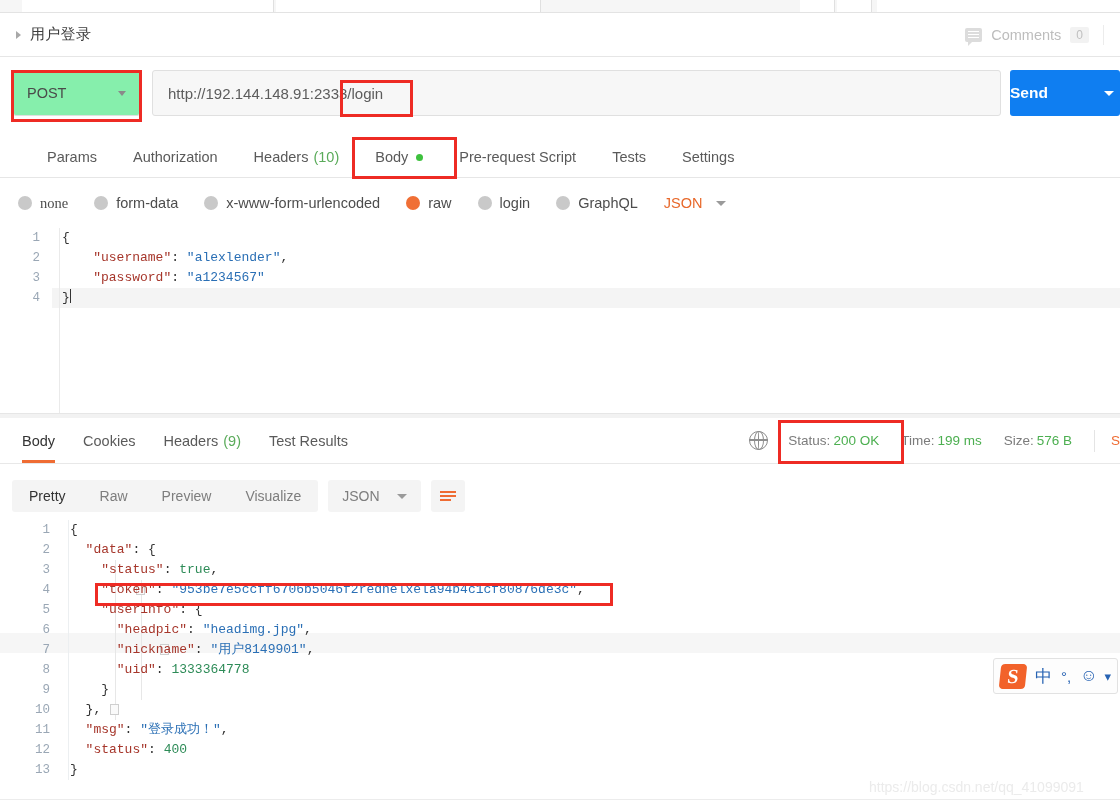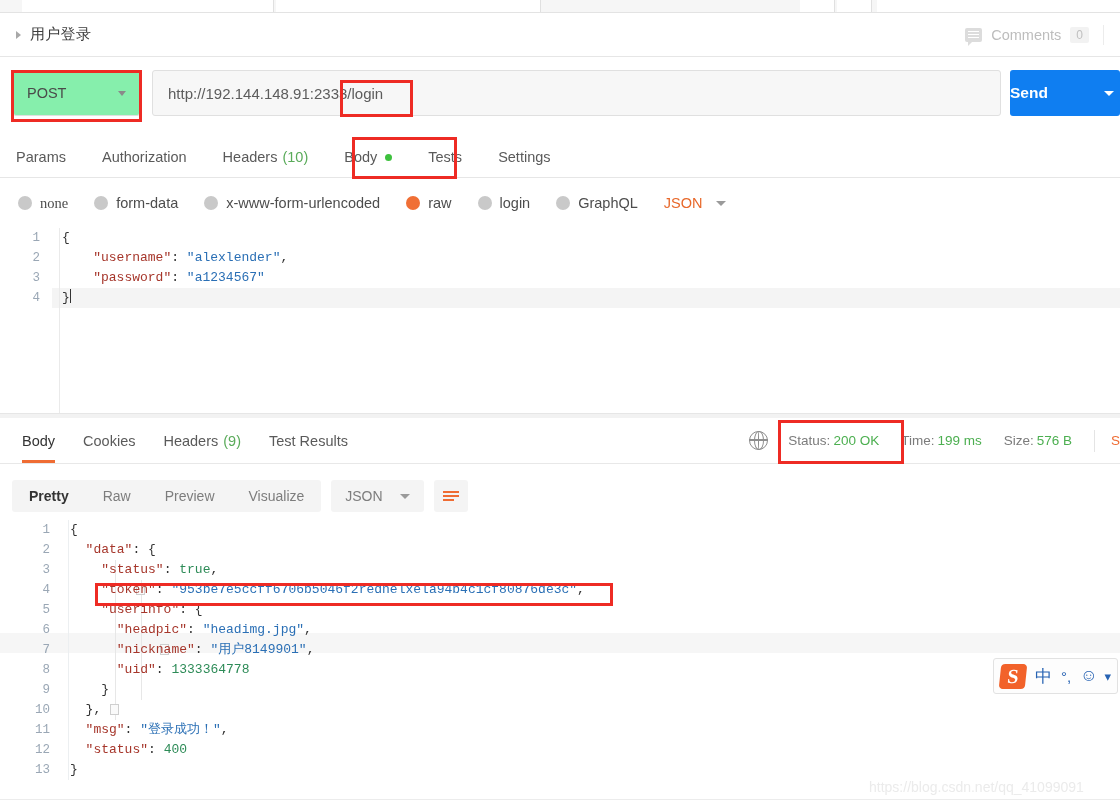--- a/index.html
+++ b/index.html
@@ -58,21 +58,21 @@
   }
   .send-caret {
     position:absolute; left:1104px; top:12px; width:16px; height:46px; background:#0f7ef1;
     border-radius:0 3px 3px 0; display:flex; align-items:center; justify-content:flex-start;
   }
   .send-caret i { display:block; width:0;height:0; border-top:5px solid #fff; border-left:5px solid transparent; border-right:5px solid transparent; }
 
   
   .req-tabs { position:absolute; top:137px; left:0; width:1120px; height:41px; border-bottom:1px solid #e6e6e6; display:flex; align-items:center; }
   .req-tabs .tab { padding:0 18px; height:40px; display:flex; align-items:center; color:#5a5a5a; font-size:14.5px; white-space:nowrap; }
-  .req-tabs .tab.first { padding-left:16px; }
+  .req-tabs .tab.first { padding-left:16px;margin-left:31px; }
   .req-tabs .tab .cnt { color:#5aab5a; margin-left:5px; }
   .dot-green { width:7px; height:7px; border-radius:50%; background:#3ec13e; margin-left:8px; }
 
   
   .body-types { position:absolute; top:178px; left:0; width:1120px; height:50px; display:flex; align-items:center; }
   .bt { display:flex; align-items:center; margin-right:26px; color:#4d4d4d; font-size:14.5px; }
   .bt.first { margin-left:18px;font-family:Liberation Serif, serif; }
   .radio { width:14px; height:14px; border-radius:50%; background:#c9c9c9; margin-right:8px; position:relative; }
   .radio.on { background:#f06f35; }
   .radio.on:after { content:""; position:absolute; left:4px; top:4px; width:6px; height:6px; border-radius:50%; background:#fff; opacity:.0; }
@@ -110,21 +110,21 @@
   .globe .el { position:absolute; left:4px; top:-1.4px; width:9.5px; height:19px; border:1.4px solid #8e8e8e; border-radius:50%; }
   .stat-item { font-size:13.5px; color:#7b7b7b; margin-right:22px; white-space:nowrap; }
   .stat-item b { font-weight:normal; color:#4caf50; margin-left:3px; }
   .stat-sep { width:1px; height:22px; background:#e4e4e4; margin-right:16px; }
   .save-resp { color:#ef6c33; font-size:13.5px; }
 
   
   .pretty-bar { position:absolute; top:474px; left:0; width:1120px; height:44px; display:flex; align-items:center; }
   .seg-group { margin-left:12px; background:#f4f4f4; border-radius:3px; height:32px; display:flex; align-items:center; }
   .seg { padding:0 17px; height:32px; display:flex; align-items:center; font-size:14px; color:#7d7d7d; }
-  .seg.active { color:#333;font-weight:bold; }
+  .seg.active { color:#333; }
   .fmt-sel { margin-left:10px; background:#f4f4f4; border-radius:3px; height:32px; display:flex; align-items:center; padding:0 14px; font-size:14px; color:#7d7d7d; }
   .fmt-sel .c { margin-left:17px; width:0;height:0; border-top:5px solid #9a9a9a; border-left:5px solid transparent; border-right:5px solid transparent; }
   .wrap-btn { margin-left:10px; width:34px; height:32px; background:#f4f4f4; border-radius:3px; display:flex; align-items:center; justify-content:center; }
   .wrap-btn .g { width:16px; height:10px; position:relative; }
   .wrap-btn .g:before { content:""; position:absolute; left:0; top:0; width:16px; height:1.8px; background:#ef6c33; box-shadow:0 4px 0 #ef6c33; }
   .wrap-btn .g:after { content:""; position:absolute; left:0; top:8px; width:11px; height:1.8px; background:#ef6c33; }
 
   
   .resp-editor { position:absolute; top:520px; left:0; width:1120px; height:286px; background:#ffffff; }
   .rgutter { position:absolute; left:0; top:0; width:62px; height:100%; }
@@ -199,20 +199,23 @@
   <div class="tab">
       <span>Authorization</span>
     </div>
   <div class="tab">
       <span>Headers</span>
       <span class="cnt">(10)</span>
     </div>
   <div class="tab">
       <span>Body</span>
       <span class="dot-green"></span>
+    </div>
+  <div class="tab">
+      <span>Pre-request Script</span>
     </div>
   <div class="tab">
       <span>Tests</span>
     </div>
   <div class="tab">
       <span>Settings</span>
     </div>
 </div>
 
 <div class="body-types">

